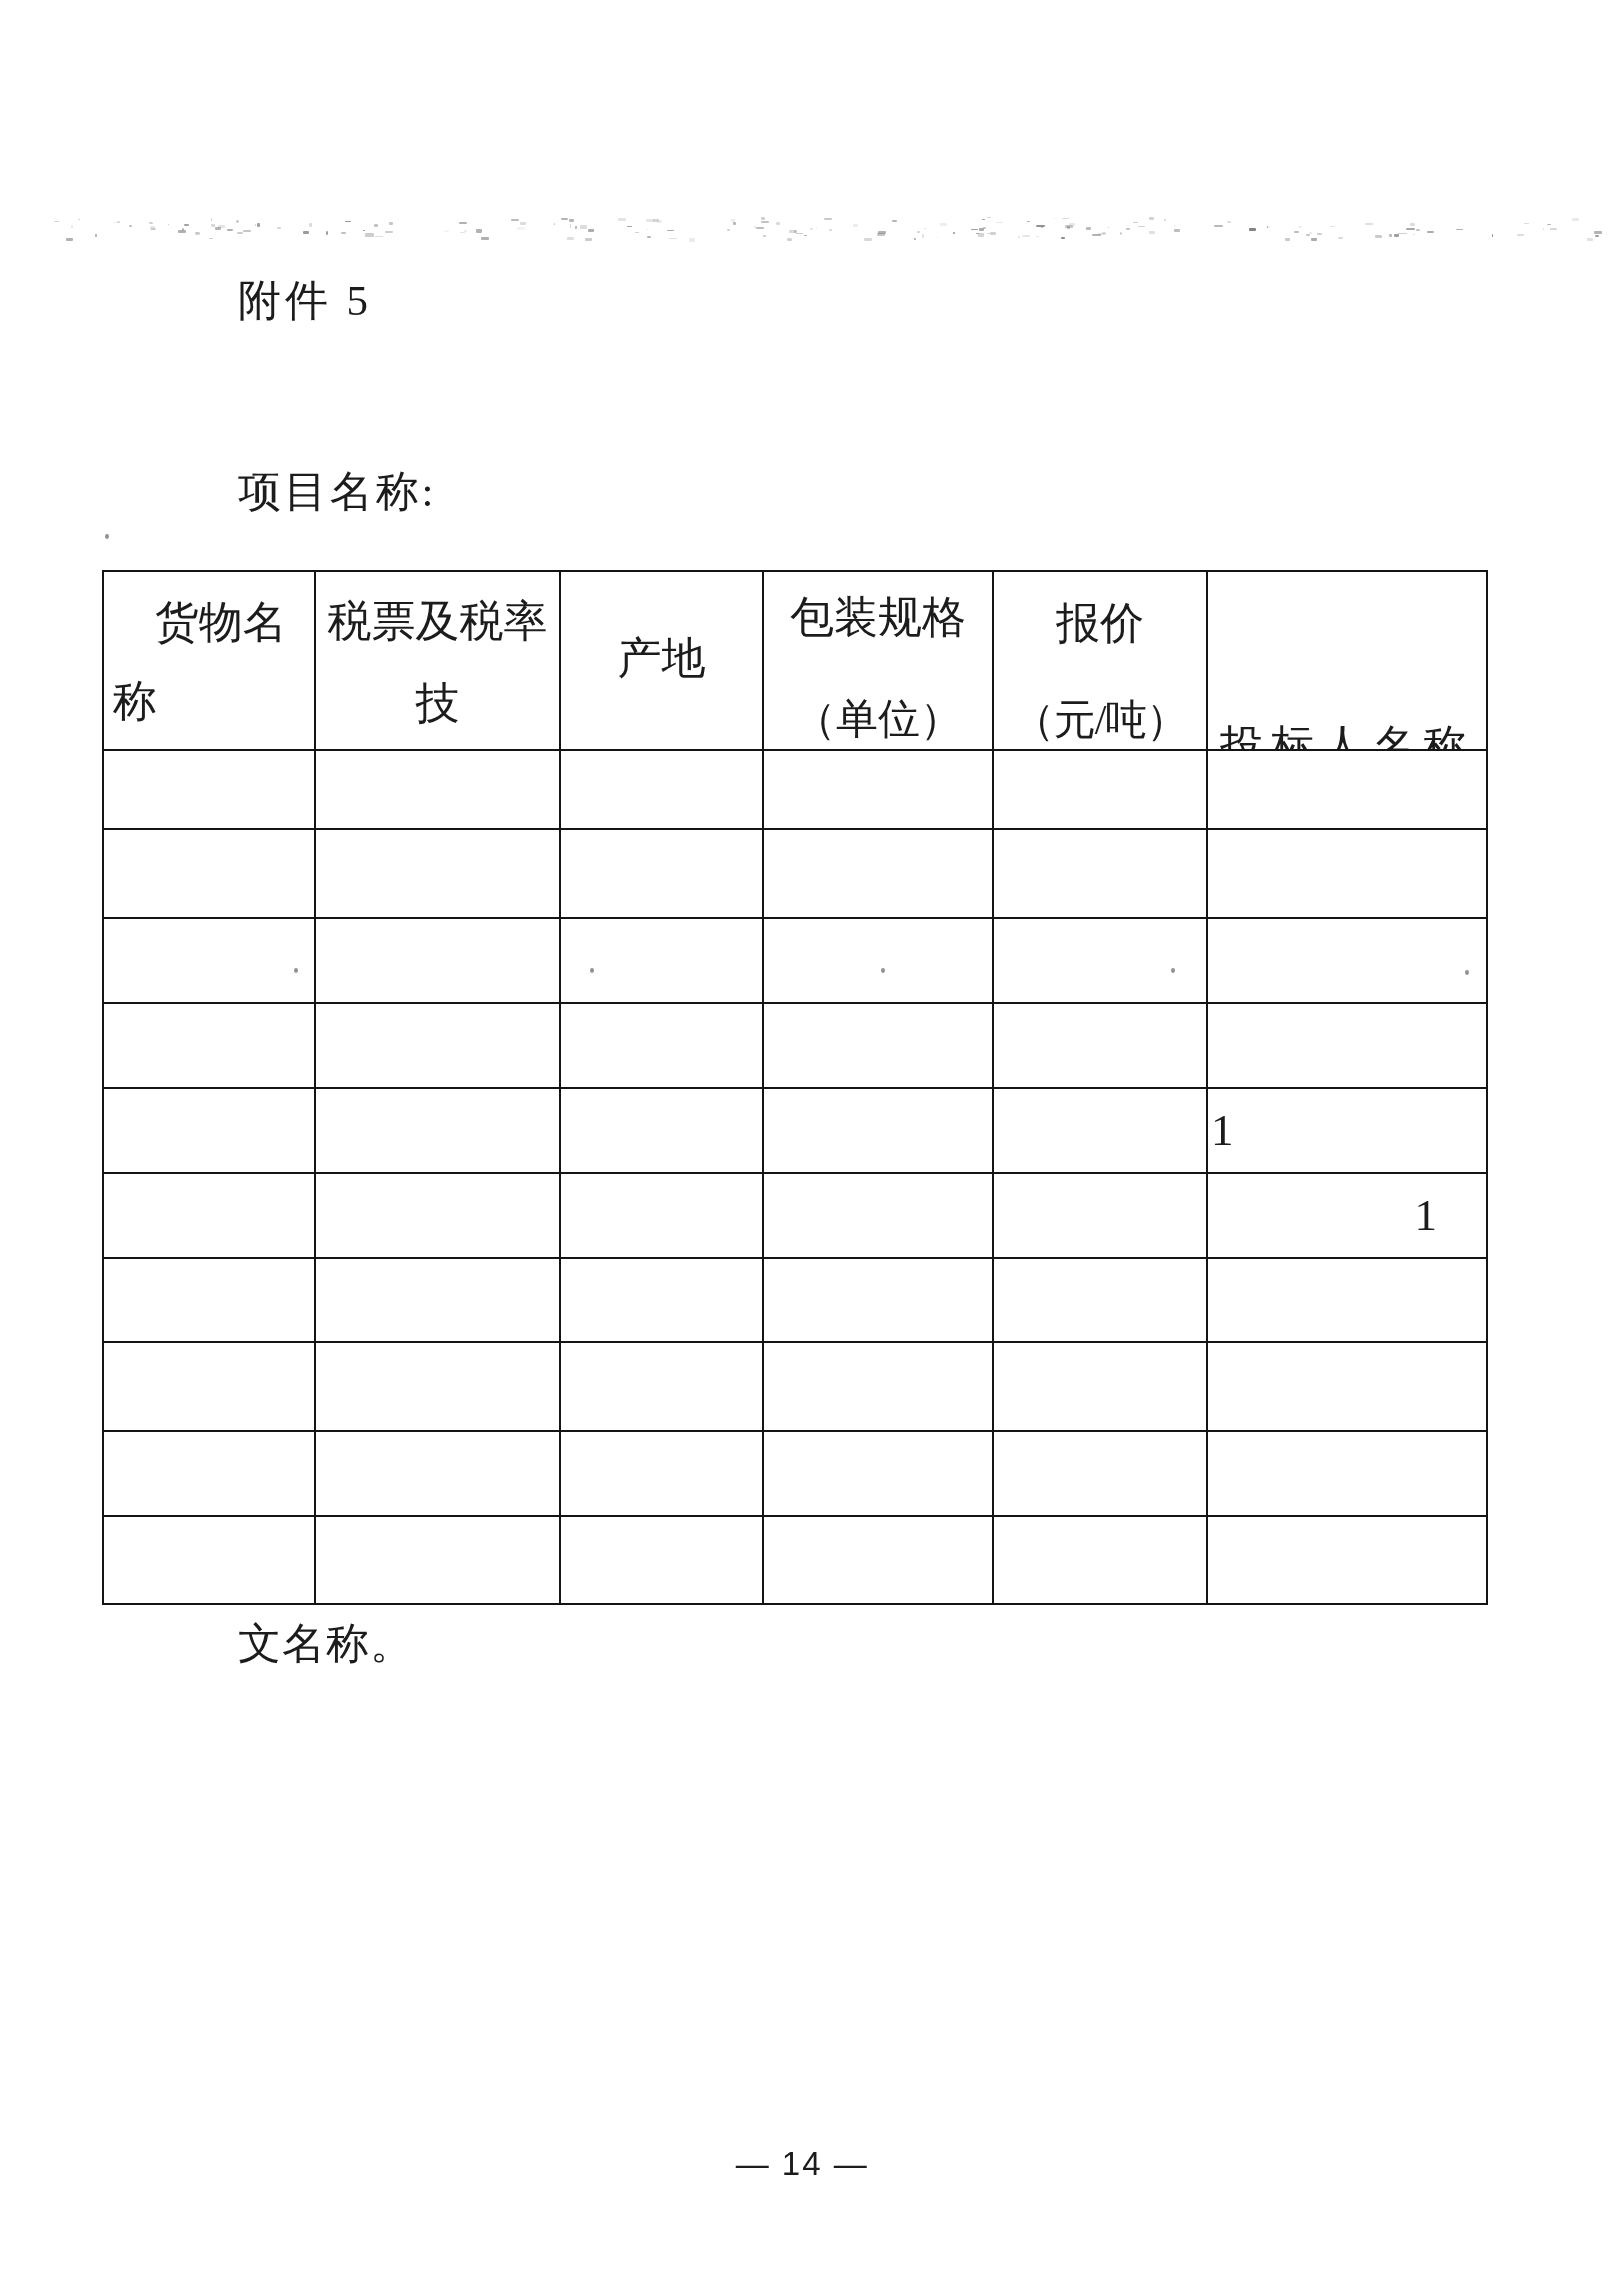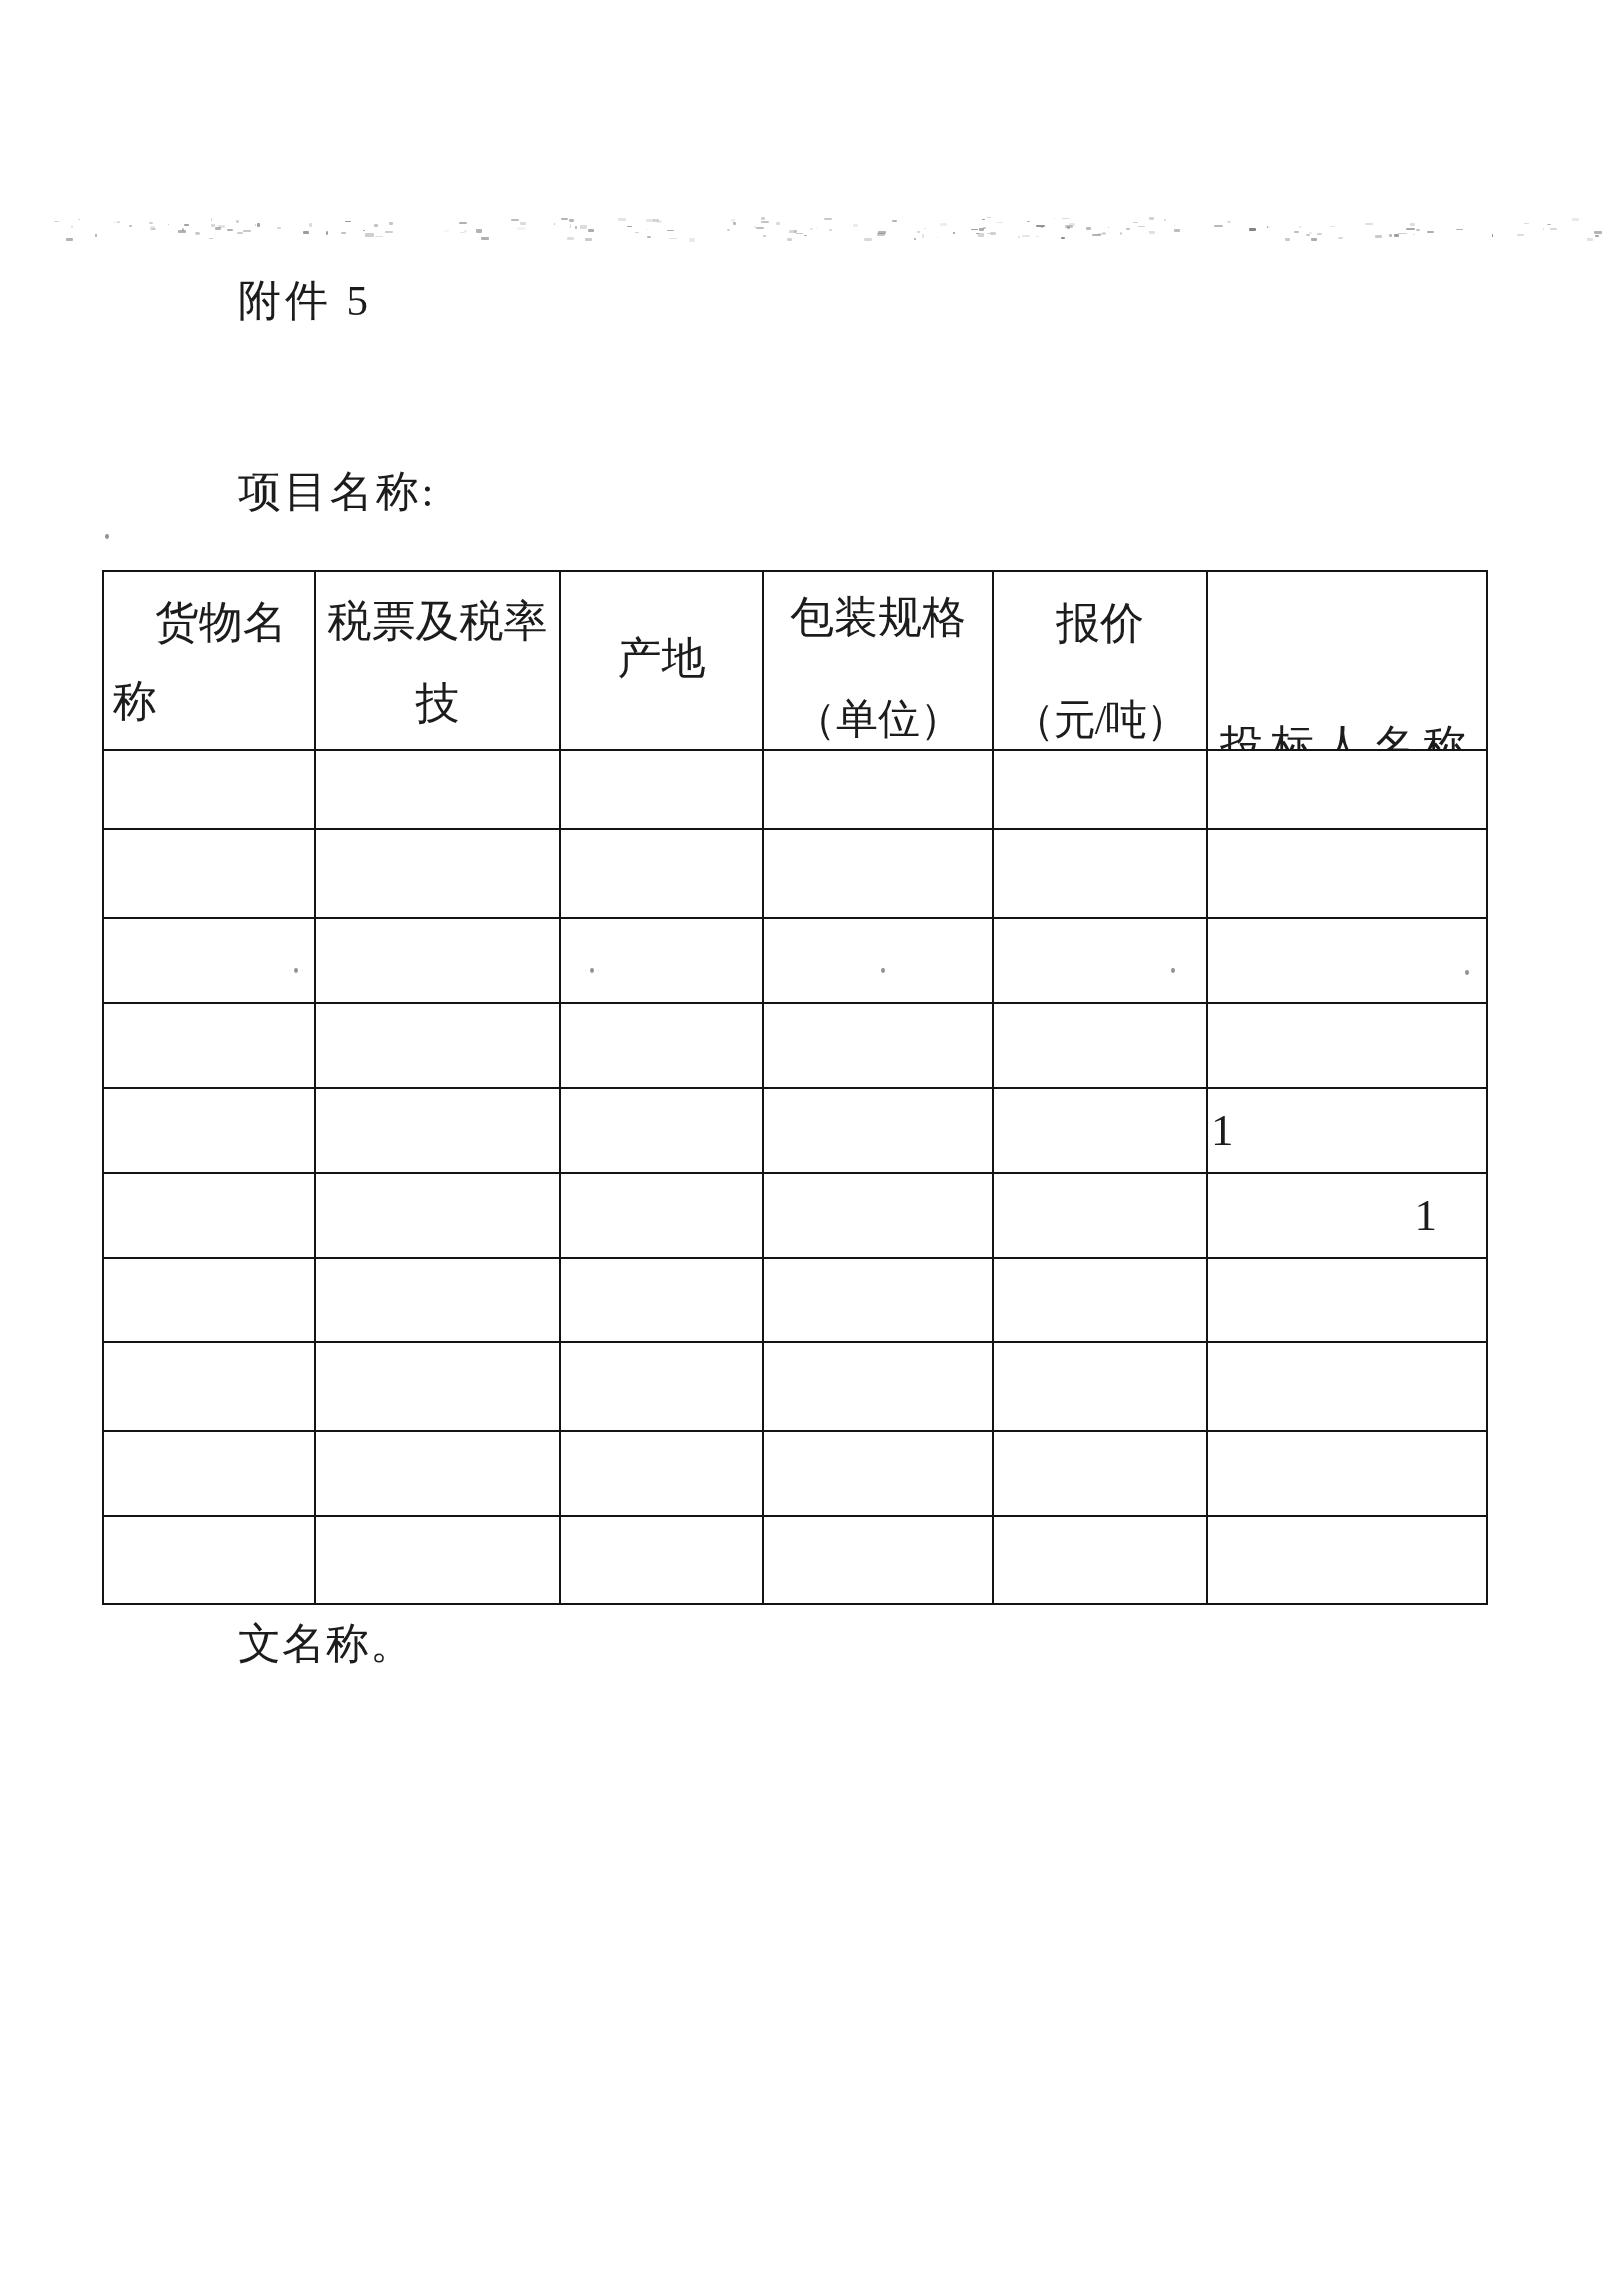--- a/index.html
+++ b/index.html
@@ -363,20 +363,21 @@
           <td></td>
           <td></td>
           <td></td>
         </tr>
     </tbody>
   </table>
 
   <div class="note-line note-2">文名称。</div>
 
 
+  <div class="footer-page">— 14 —</div>
 <span class="speck" style="left: 294px; top: 968px;"></span>
     <span class="speck" style="left: 590px; top: 968px;"></span>
     <span class="speck" style="left: 881px; top: 968px;"></span>
     <span class="speck" style="left: 1171px; top: 968px;"></span>
     <span class="speck" style="left: 1465px; top: 970px;"></span>
     <span class="speck" style="left: 105px; top: 534px;"></span>
   </div>
 
 
 </body></html>

